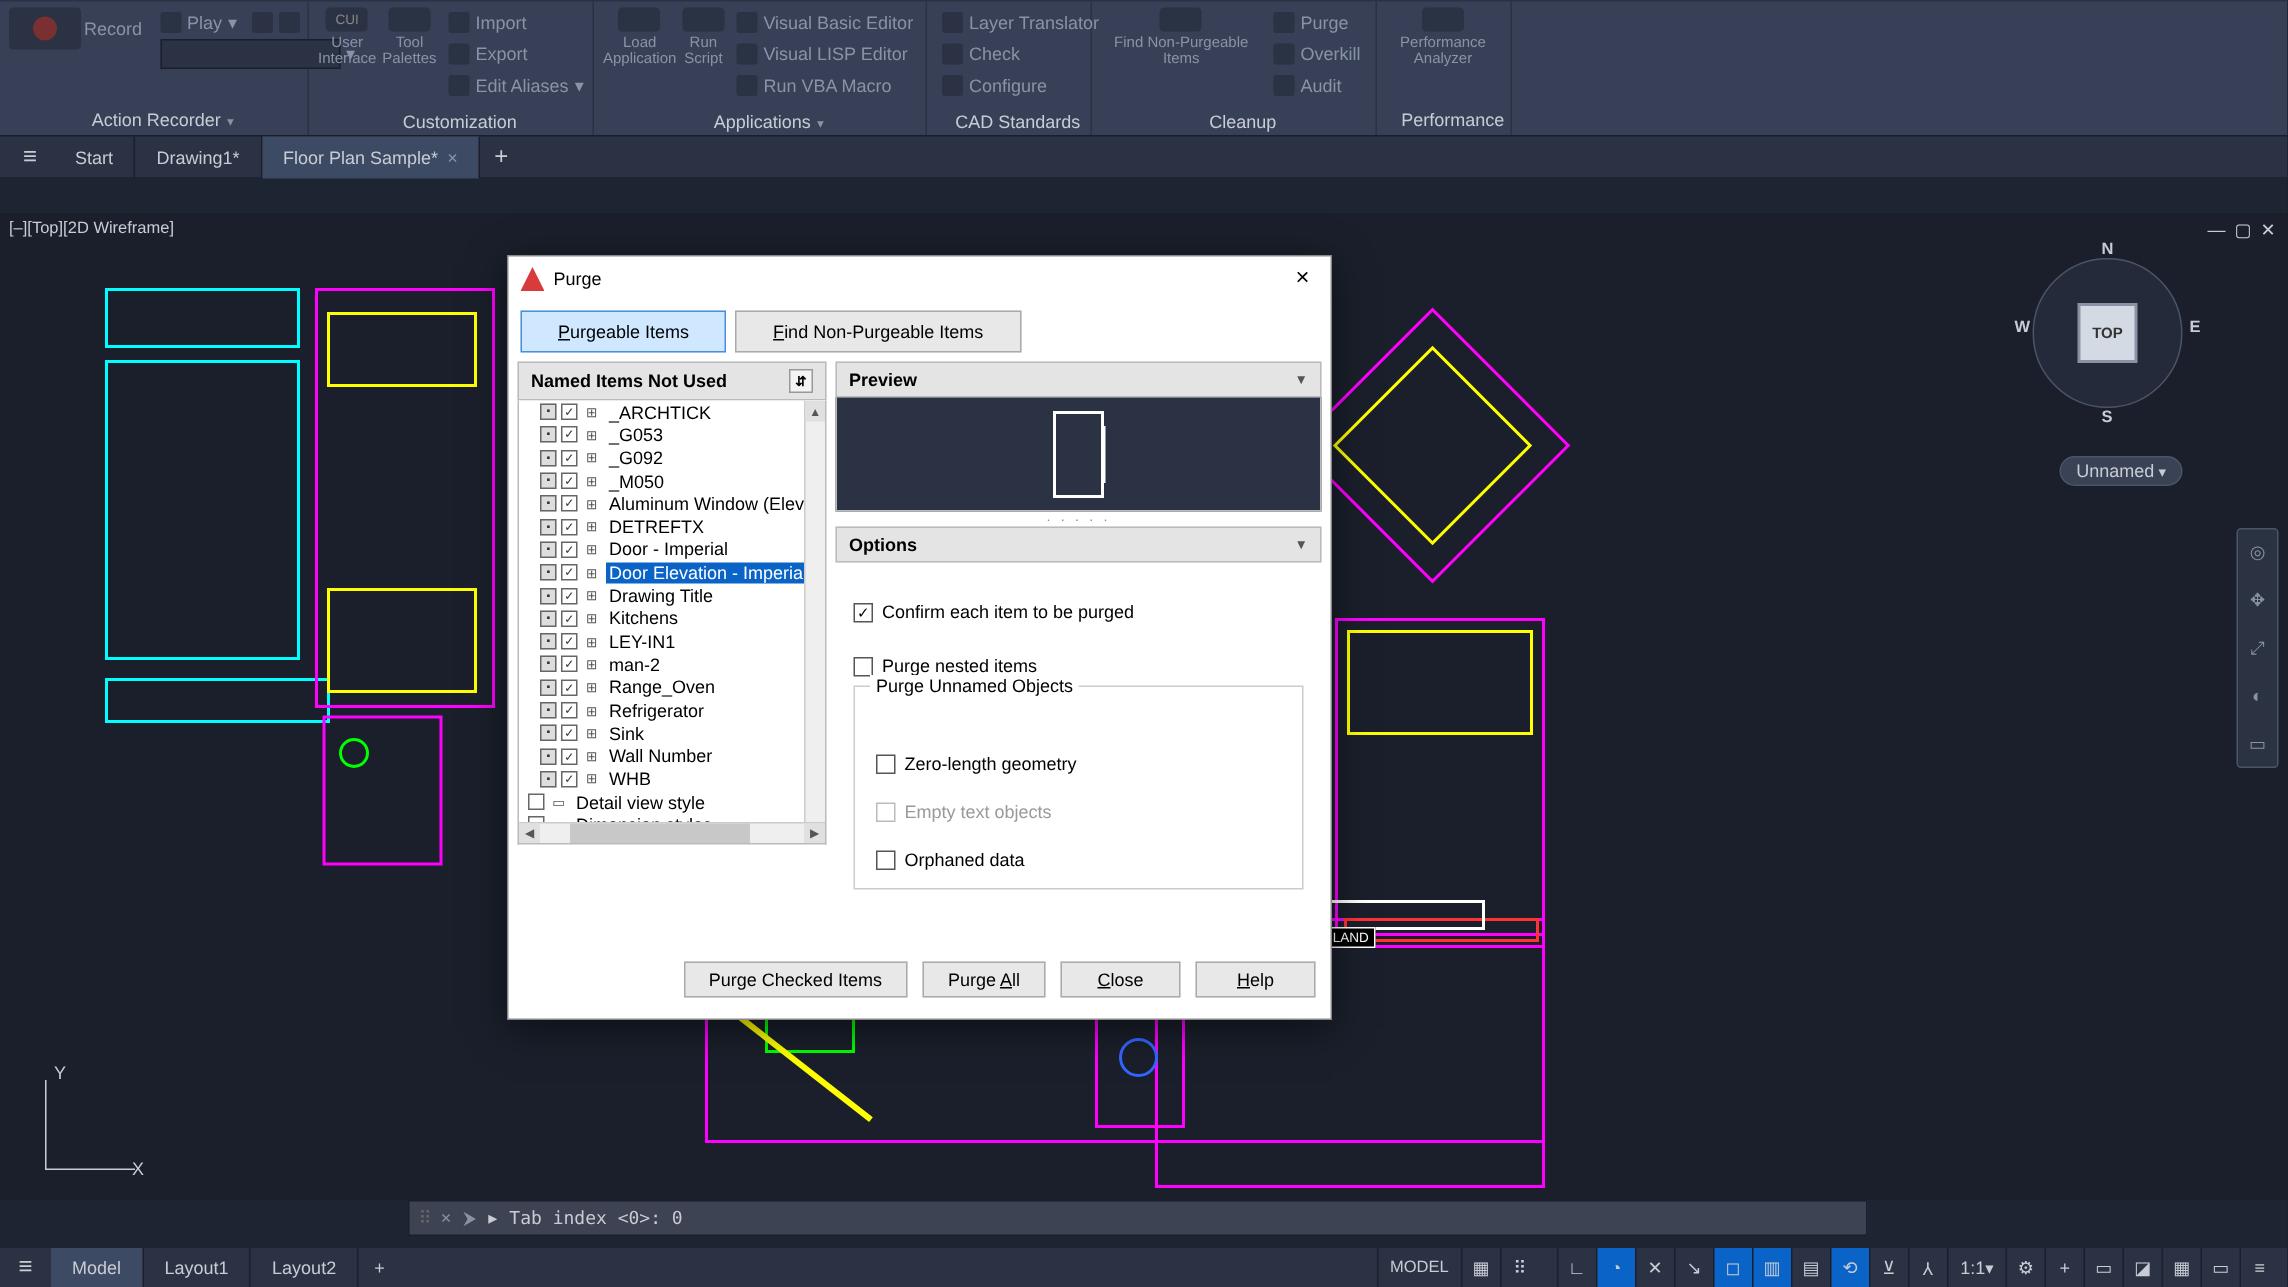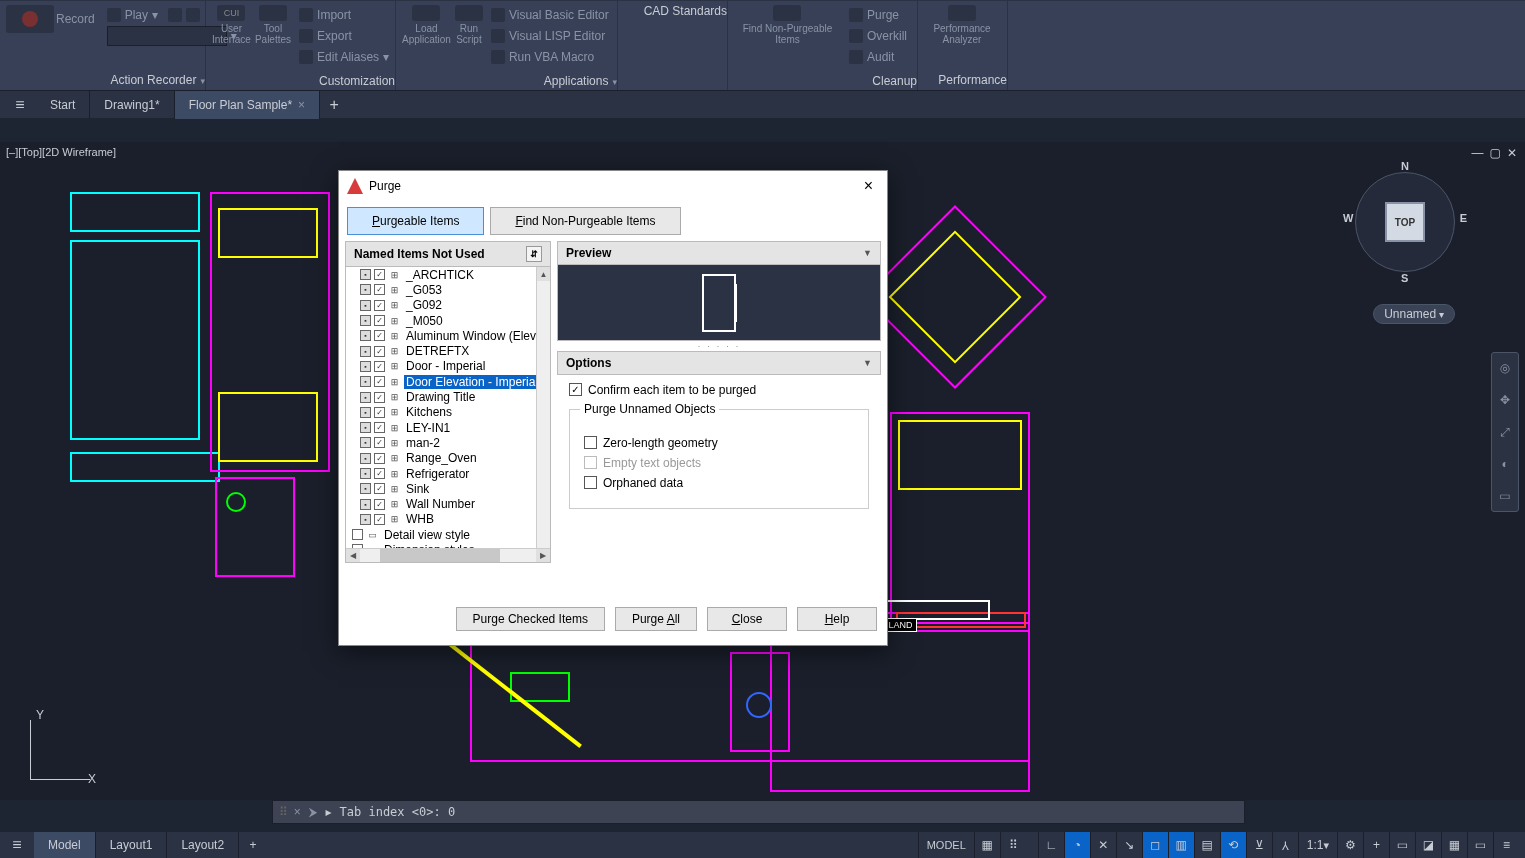--- a/index.html
+++ b/index.html
@@ -9,21 +9,21 @@
 .ribbon { background: #2a3243; }
 .tabbar { display: flex; align-items: center; height: 24px; padding: 0 4px; gap: 0; }
 .tabbar .tab { padding: 4px 12px; color: #c8ccd4; cursor: pointer; }
 .tabbar .tab.active { background: #374057; }
 .tabbar .endicon { width: 24px; height: 14px; background: #555; margin-left: 8px; display: inline-block; position: relative; }
 .tabbar .endicon::after { content: "▾"; position: absolute; right: -14px; top: -2px; color: #c8ccd4; font-size: 10px;}
 
 .ribbon-body { display: flex; background: #374057; height: 90px; border-top: 1px solid #2a3243; }
 .panel { border-right: 1px solid #2a3243; display: flex; flex-direction: column; }
 .panel-content { flex: 1; display: flex; align-items: flex-start; padding: 4px 6px; color: #8a93a6; gap: 4px; }
-.panel-label { text-align: center; font-size: 11px; color: #c8ccd4; padding: 3px 0; display: flex; justify-content: flex-end; align-items: center; gap: 4px; margin-left: 12px;}
+.panel-label { text-align: center; font-size: 11px; color: #c8ccd4; padding: 3px 0; display: flex; justify-content: center; align-items: center; gap: 4px; margin-left: 12px;}
 .panel-label .arrow::after { content: "▾"; font-size: 9px; color: #8a93a6;}
 
 .bigbtn { display: flex; flex-direction: column; align-items: center; gap: 2px; width: 50px; color: #8a93a6; }
 .bigbtn .ico { width: 28px; height: 16px; background: #2a3243; border-radius: 3px; display:flex; align-items:center; justify-content:center; }
 .smcol { display: flex; flex-direction: column; gap: 1px; }
 .smrow { display: flex; align-items: center; gap: 4px; color: #8a93a6; height: 20px; white-space: nowrap; padding: 0 4px;}
 .smrow .sico { width: 14px; height: 14px; background: #2a3243; border-radius: 2px; flex-shrink: 0;}
 .playinput { width: 120px; height: 20px; background: #2a3243; border: 1px solid #1a1f2b;}
 .recgrid { display: flex; flex-direction: row; align-items: center; gap: 2px; }
 .recgrid .topico { width: 48px; height: 28px; background: #2a3243; border-radius: 3px; display:flex; align-items:center; justify-content:center;}
@@ -97,21 +97,21 @@
 .dlg .vscroll { position: absolute; right: 0; top: 0; bottom: 14px; width: 14px; background: #efefef; border-left: 1px solid #ccc;}
 .dlg .vscroll .arrow { height: 14px; display:flex; align-items:center; justify-content:center; font-size: 8px; color: #555; background:#e0e0e0;}
 .dlg .hscroll { position: absolute; left: 0; right: 0; bottom: 0; height: 14px; background: #efefef; border-top: 1px solid #ccc; display:flex;}
 .dlg .hscroll .arrow { width: 14px; display:flex; align-items:center; justify-content:center; font-size: 8px; color: #555; background:#e0e0e0;}
 .dlg .hscroll .thumb { width: 120px; background:#c8c8c8; margin-left: 20px;}
 .dlg .preview { border: 1px solid #bbb; border-top: none; height: 76px; background: #2a3243; display:flex; align-items:center; justify-content:center;}
 .dlg .doorprev { width: 34px; height: 58px; border: 2px solid #fff; position: relative;}
 .dlg .doorprev::after { content:""; position:absolute; right:-3px; top: 8px; bottom:8px; width:2px; background:#fff;}
 .dlg .prevhandle { height: 10px; display:flex; align-items:center; justify-content:center; color:#888; letter-spacing: 2px; font-size: 9px;}
 .dlg .opts { padding: 8px 12px 4px; display:flex; flex-direction:column; gap: 4px;}
-.dlg .chk { display:flex; align-items:flex-start; gap:6px; height: 20px;}
+.dlg .chk { display:flex; align-items:flex-end; gap:6px; height: 20px; margin-top: 12px;}
 .dlg .chk .box { width: 13px; height: 13px; border: 1px solid #555; display:inline-flex; align-items:center; justify-content:center; font-size: 10px; color: #000; background:#fff;}
 .dlg .chk .box.on::after { content: "✓";}
 .dlg .chk.disabled { color: #999;}
 .dlg .chk.disabled .box { border-color: #bbb;}
 .dlg .subgrp { border: 1px solid #ccc; margin-top: 2px; padding: 26px 14px 12px; position: relative;}
 .dlg .subgrp .grplbl { position: absolute; left: 10px; top: -8px; background: #fff; padding: 0 4px;}
 .dlg .btnrow { display: flex; justify-content: flex-end; gap: 10px; padding: 12px 10px 14px;}
 .dlg .btnrow .btn { padding: 4px 16px; min-width: 80px; text-align:center; background: #e8e8e8; border: 1px solid #aaa; cursor:pointer;margin-top:32px;}
 .dlg .undln { text-decoration: underline; }
 
@@ -219,20 +219,36 @@
             </div>
         </div>
       </div>
       <div class="panel-label">
           <span>Applications</span>
           <span class="arrow"></span>
         </div>
     </div>
 
     <div class="panel" style="width:110px">
+      <div class="panel-content">
+        <div class="smcol">
+          <div class="smrow">
+              <span class="sico"></span>
+              <span>Layer Translator</span>
+            </div>
+          <div class="smrow">
+              <span class="sico"></span>
+              <span>Check</span>
+            </div>
+          <div class="smrow">
+              <span class="sico"></span>
+              <span>Configure</span>
+            </div>
+        </div>
+      </div>
       <div class="panel-label">
           <span>CAD Standards</span>
         </div>
     </div>
 
     <div class="panel" style="width:190px">
       <div class="panel-content">
         <div class="bigbtn" style="width:110px">
             <div class="ico"></div>
             <span style="font-size:10px;line-height:11px;text-align:center">Find Non-Purgeable Items</span>
@@ -500,20 +516,24 @@
       <div class="prevhandle">· · · · ·</div>
       <div class="colhdr">
           <span>Options</span>
           <span class="hspacer"></span>
           <span style="font-size:9px;color:#555">▼</span>
         </div>
       <div class="opts">
         <label class="chk">
             <span class="box on"></span>
             <span>Confirm each item to be purged</span>
+          </label>
+        <label class="chk">
+            <span class="box"></span>
+            <span>Purge nested items</span>
           </label>
         <div class="subgrp">
           <span class="grplbl">Purge Unnamed Objects</span>
           <label class="chk">
               <span class="box"></span>
               <span>Zero-length geometry</span>
             </label>
           <label class="chk disabled">
               <span class="box"></span>
               <span>Empty text objects</span>

